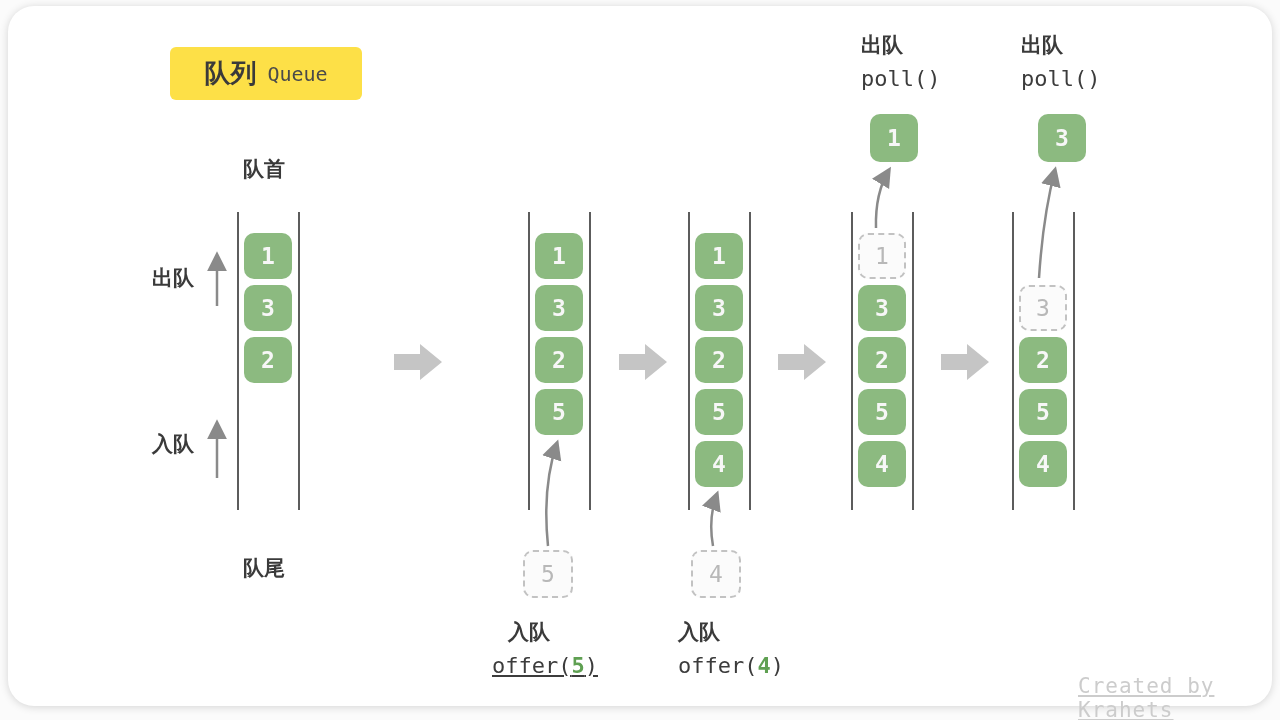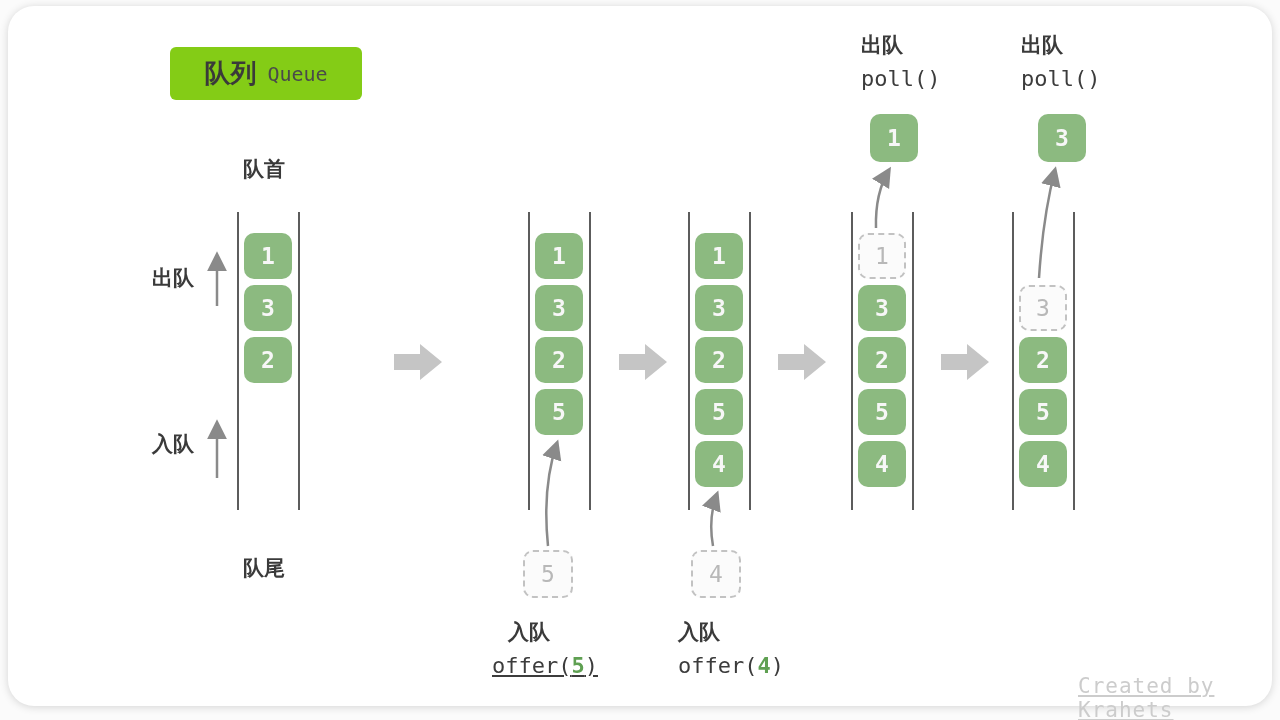--- a/index.html
+++ b/index.html
@@ -9,21 +9,21 @@
     font-family:"Liberation Sans","DejaVu Sans",sans-serif;
   }
   #card{
     position:absolute;left:8px;top:6px;width:1264px;height:700px;
     background:#ffffff;border-radius:26px;
     box-shadow:0 1px 8px rgba(0,0,0,0.16);
   }
   
   .title-chip{
     position:absolute;left:170px;top:47px;width:192px;height:53px;
-    background:#84cc16;border-radius:6px;
+    background:#fde047;border-radius:6px;
     display:flex;align-items:center;justify-content:center;gap:11px;
   }
   .title-zh{font-size:26px;font-weight:700;color:#3a3a3a;}
   .title-en{font-family:"DejaVu Sans Mono","Liberation Mono",monospace;font-size:20px;color:#4a4a4a;}
 
   .zh-label{position:absolute;font-size:21px;font-weight:700;color:#3a3a3a;white-space:nowrap;}
   .code-label{position:absolute;font-family:"DejaVu Sans Mono","Liberation Mono",monospace;font-size:22px;color:#3c3c3c;white-space:nowrap;}
   .code-arg{color:#5fa052;font-weight:700;}
 
   

